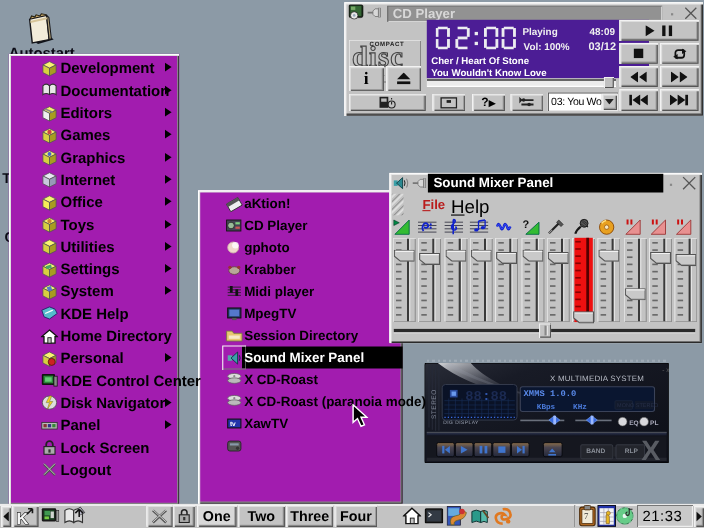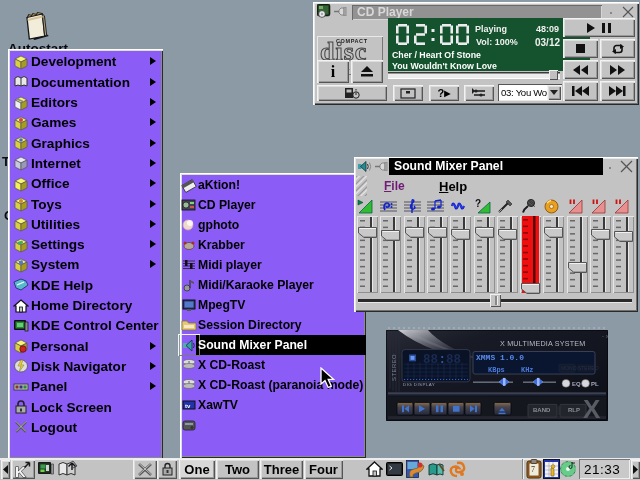--- a/index.html
+++ b/index.html
@@ -1,20 +1,20 @@
 <!DOCTYPE html>
 <html><head>
 <meta charset="utf-8">
 <style>
 * { margin:0; padding:0; box-sizing:border-box; }
 html,body { width:640px; height:480px; overflow:hidden; }
 body { background:#8c9aa6; font-family:"Liberation Sans",sans-serif; position:relative; }
 .abs { position:absolute; }
 .win { background:#c3c3c3; box-shadow: inset 1px 1px 0 #ffffff, inset 2px 2px 0 #e8e8e8, inset -1px -1px 0 #2a2a2a, inset -2px -2px 0 #707070; }
-.menu { background:#8b5cf6; box-shadow: inset 1px 1px 0 #ffffff, inset 2px 2px 0 #dedede, inset -1px -1px 0 #2a2a2a, inset -2px -2px 0 #8a8a8a; }
+.menu { background:#a21caf; box-shadow: inset 1px 1px 0 #ffffff, inset 2px 2px 0 #dedede, inset -1px -1px 0 #2a2a2a, inset -2px -2px 0 #8a8a8a; padding-left: 24px; }
 .mi { position:relative; height:20.3px; display:flex; align-items:center; color:#000; font-weight:bold; font-size:13.6px; white-space:nowrap; }
 .mi .ic { width:16px; height:16px; margin-left:5px; margin-right:2px; flex:0 0 auto; position:relative; }
 .mi .arr { position:absolute; right:7px; top:50%; margin-top:-4.5px; width:0; height:0; border-left:6px solid #000; border-top:4.5px solid transparent; border-bottom:4.5px solid transparent; }
 .mi.hl::before { content:""; position:absolute; left:23px; right:0; top:0; bottom:0; background:#000; }
 .mi.hl .ic::after { content:""; position:absolute; left:-3px; top:-3px; right:-3px; bottom:-3px; box-shadow: inset 1px 1px 0 #f4f4f4, inset -1px -1px 0 #7a7a7a; }
 .mi.hl { color:#fff; }
 .mi.hl .arr { border-left-color:#fff; }
 .mi .txt { position:relative; z-index:1; }
 .mi.sm { height:20.05px; font-size:12.2px; }
 .mi.sm .ic { margin-left:1px; margin-right:1px; }
@@ -179,39 +179,39 @@
         <svg width="16" height="16" viewBox="0 0 16 16">
           <polygon points="8,2 15,8 13,8 13,14 3,14 3,8 1,8" fill="#fff" stroke="#111" stroke-width="1.2"></polygon>
           <rect x="6.5" y="9" width="3" height="5" fill="#c3c3c3" stroke="#111" stroke-width="0.8"></rect>
         </svg>
       </span>
       <span class="txt">Home Directory</span>
     </div>
   <div class="mi">
       <span class="ic">
         <svg width="16" height="16" viewBox="0 0 16 16">
+          <polygon points="2,5 8,2 14,5 8,8" fill="#f8f470" stroke="#555" stroke-width="0.7"></polygon>
+          <polygon points="2,5 8,8 8,15 2,12" fill="#d8d040" stroke="#555" stroke-width="0.7"></polygon>
+          <polygon points="14,5 8,8 8,15 14,12" fill="#a89c20" stroke="#555" stroke-width="0.7"></polygon>
+          <circle cx="10" cy="11" r="3.2" fill="#cc2222" stroke="#551111" stroke-width="0.7"></circle>
+        </svg>
+      </span>
+      <span class="txt">Personal</span>
+      <span class="arr"></span>
+    </div>
+  <div class="mi">
+      <span class="ic">
+        <svg width="16" height="16" viewBox="0 0 16 16">
           <rect x="1" y="2" width="12" height="10" fill="#111" rx="1"></rect>
           <rect x="2.5" y="3.5" width="9" height="7" fill="#2a8838"></rect>
           <rect x="4" y="5" width="6" height="4" fill="#66cc77"></rect>
           <rect x="12" y="4" width="3" height="9" fill="#888" stroke="#111" stroke-width="0.7"></rect>
         </svg>
       </span>
       <span class="txt">KDE Control Center</span>
-    </div>
-  <div class="mi">
-      <span class="ic">
-        <svg width="16" height="16" viewBox="0 0 16 16">
-          <polygon points="2,5 8,2 14,5 8,8" fill="#f8f470" stroke="#555" stroke-width="0.7"></polygon>
-          <polygon points="2,5 8,8 8,15 2,12" fill="#d8d040" stroke="#555" stroke-width="0.7"></polygon>
-          <polygon points="14,5 8,8 8,15 14,12" fill="#a89c20" stroke="#555" stroke-width="0.7"></polygon>
-          <circle cx="10" cy="11" r="3.2" fill="#cc2222" stroke="#551111" stroke-width="0.7"></circle>
-        </svg>
-      </span>
-      <span class="txt">Personal</span>
-      <span class="arr"></span>
     </div>
   <div class="mi">
       <span class="ic">
         <svg width="16" height="16" viewBox="0 0 16 16">
           <ellipse cx="8" cy="8" rx="6.5" ry="6" fill="#ddd" stroke="#555" stroke-width="0.8"></ellipse>
           <polygon points="8,2 5,8 8,8 6,14 11,7 8,7 10,2" fill="#f8d020" stroke="#884" stroke-width="0.6"></polygon>
         </svg>
       </span>
       <span class="txt">Disk Navigator</span>
       <span class="arr"></span>
@@ -306,30 +306,20 @@
           </g>
           <rect x="4" y="3" width="2.5" height="6" fill="#111"></rect>
           <rect x="9" y="6" width="2.5" height="6" fill="#111"></rect>
         </svg>
       </span>
       <span class="txt">Midi player</span>
     </div>
   <div class="mi sm">
       <span class="ic">
         <svg width="16" height="16" viewBox="0 0 16 16">
-          <circle cx="6" cy="11" r="3" fill="#999" stroke="#333" stroke-width="0.8"></circle>
-          <line x1="9" y1="11" x2="9" y2="3" stroke="#333" stroke-width="1.2"></line>
-          <path d="M9 3 L13 5 L13 7 L9 5 Z" fill="#555"></path>
-        </svg>
-      </span>
-      <span class="txt">Midi/Karaoke Player</span>
-    </div>
-  <div class="mi sm">
-      <span class="ic">
-        <svg width="16" height="16" viewBox="0 0 16 16">
           <rect x="2" y="3" width="12" height="9" fill="#223a66" stroke="#111" stroke-width="1"></rect>
           <rect x="3.5" y="4.5" width="9" height="6" fill="#5577cc"></rect>
           <rect x="6" y="12" width="4" height="2" fill="#555"></rect>
         </svg>
       </span>
       <span class="txt">MpegTV</span>
     </div>
   <div class="mi sm">
       <span class="ic">
         <svg width="16" height="16" viewBox="0 0 16 16">
@@ -432,21 +422,21 @@
   <div class="btn" style="left:4px; top:83px; width:70px; height:16px;">
       <svg width="16" height="13" viewBox="0 0 16 13">
         <rect x="1" y="1" width="8" height="10" fill="#222"></rect>
         <rect x="2.5" y="2.5" width="5" height="3" fill="#bbb"></rect>
         <circle cx="12" cy="8" r="3.2" fill="none" stroke="#222" stroke-width="1"></circle>
         <line x1="12" y1="8" x2="12" y2="5.5" stroke="#222" stroke-width="1"></line>
         <line x1="12" y1="2" x2="12" y2="3.5" stroke="#222" stroke-width="1"></line>
       </svg>
     </div>
 
-  <div class="abs" style="left:75px; top:16px; width:202px; height:53px; background:#14532d; overflow:hidden;">
+  <div class="abs" style="left:75px; top:16px; width:202px; height:53px; background:#4c1d95; overflow:hidden;">
     <svg class="abs" style="left:8px; top:6px;" width="74" height="21" viewBox="0 0 74 21">
         <rect x="2" y="0" width="9" height="2.6" fill="#ececf0"></rect>
         <rect x="10.4" y="1.5" width="2.6" height="8" fill="#ececf0"></rect>
         <rect x="10.4" y="11.5" width="2.6" height="8" fill="#ececf0"></rect>
         <rect x="2" y="18.4" width="9" height="2.6" fill="#ececf0"></rect>
         <rect x="0" y="11.5" width="2.6" height="8" fill="#ececf0"></rect>
         <rect x="0" y="1.5" width="2.6" height="8" fill="#ececf0"></rect>
         <rect x="20" y="0" width="9" height="2.6" fill="#ececf0"></rect>
         <rect x="28.4" y="1.5" width="2.6" height="8" fill="#ececf0"></rect>
         <rect x="20" y="9.2" width="9" height="2.6" fill="#ececf0"></rect>
@@ -580,22 +570,22 @@
     <svg class="abs" style="left:0px; top:0px;" width="11" height="20" viewBox="0 0 11 20">
         <defs>
           <pattern id="hat" width="5" height="5" patternUnits="userSpaceOnUse" patternTransform="rotate(45)">
             <rect width="5" height="5" fill="#c3c3c3"></rect>
             <line x1="0" y1="0" x2="0" y2="5" stroke="#8a8a8a" stroke-width="1.6"></line>
             <line x1="2.5" y1="0" x2="2.5" y2="5" stroke="#e8e8e8" stroke-width="1.2"></line>
           </pattern>
         </defs>
         <rect x="0" y="0" width="11" height="20" fill="url(#hat)"></rect>
       </svg>
-    <div class="abs" style="left:16px; top:3px; font-size:12px; font-weight:bold; color:#701a75;padding-left:12px;"><span style="text-decoration:underline;">F</span>ile</div>
-    <div class="abs" style="left:54px; top:3px; font-size:13px; font-weight:bold; color:#000;margin-left:29px;"><span style="text-decoration:underline;">H</span>elp</div>
+    <div class="abs" style="left:16px; top:3px; font-size:12px; font-weight:bold; color:#b91c1c;padding-left:12px;"><span style="text-decoration:underline;">F</span>ile</div>
+    <div class="abs" style="left:54px; top:3px; font-size:17px; font-weight:normal; color:#000;"><span style="text-decoration:underline;">H</span>elp</div>
   </div>
   <div class="abs" style="left:3.0px; top:41px; width:21px; height:17px;">
       <svg width="17" height="17" viewBox="0 0 17 17">
         <polygon points="2,15 15,15 15,2" fill="#33bb33" stroke="#064" stroke-width="0.8"></polygon>
         <polygon points="1,2 6,4.5 1,7" fill="#084" stroke="#032" stroke-width="0.5"></polygon>
       </svg>
     </div>
   <div class="abs" style="left:26.3px; top:41px; width:21px; height:17px;">
       <svg width="17" height="17" viewBox="0 0 17 17">
         <g stroke="#223" stroke-width="0.7">

